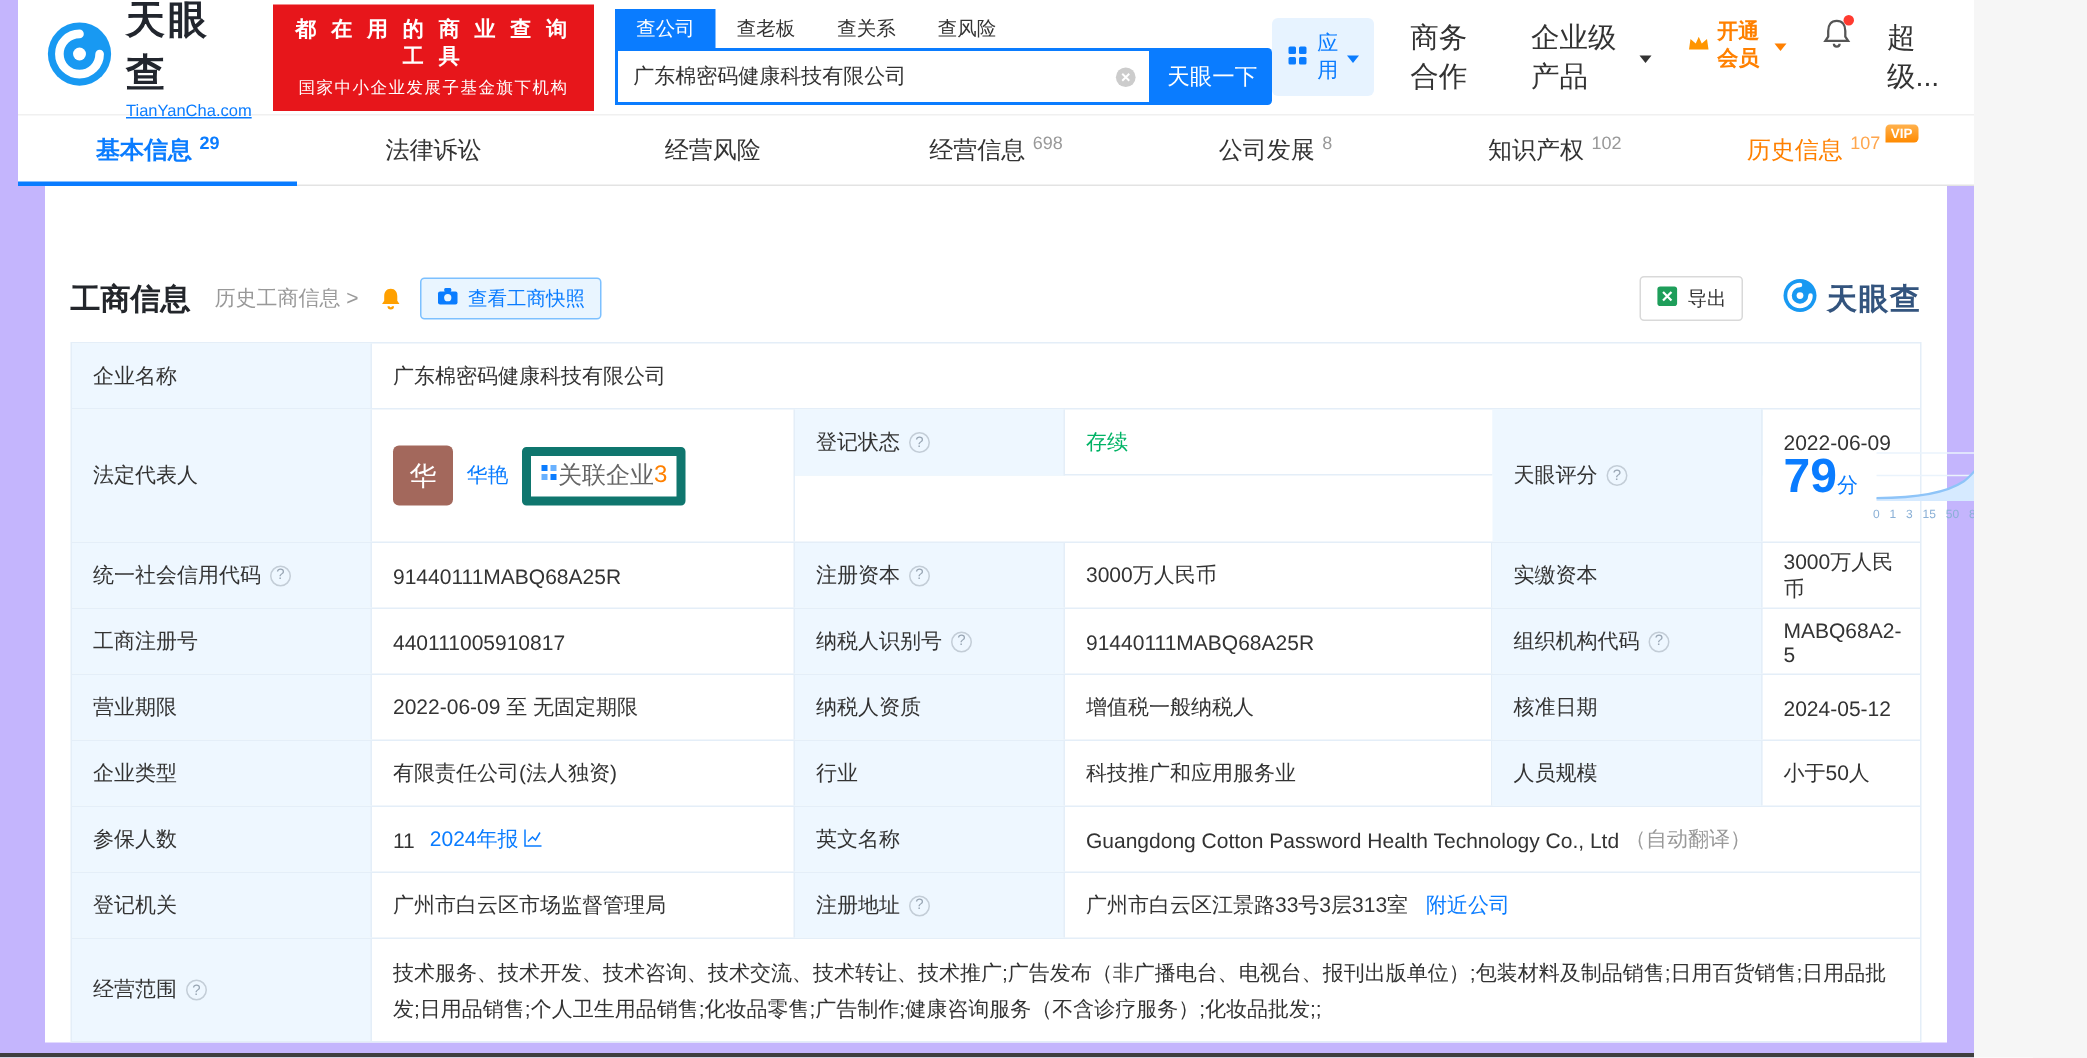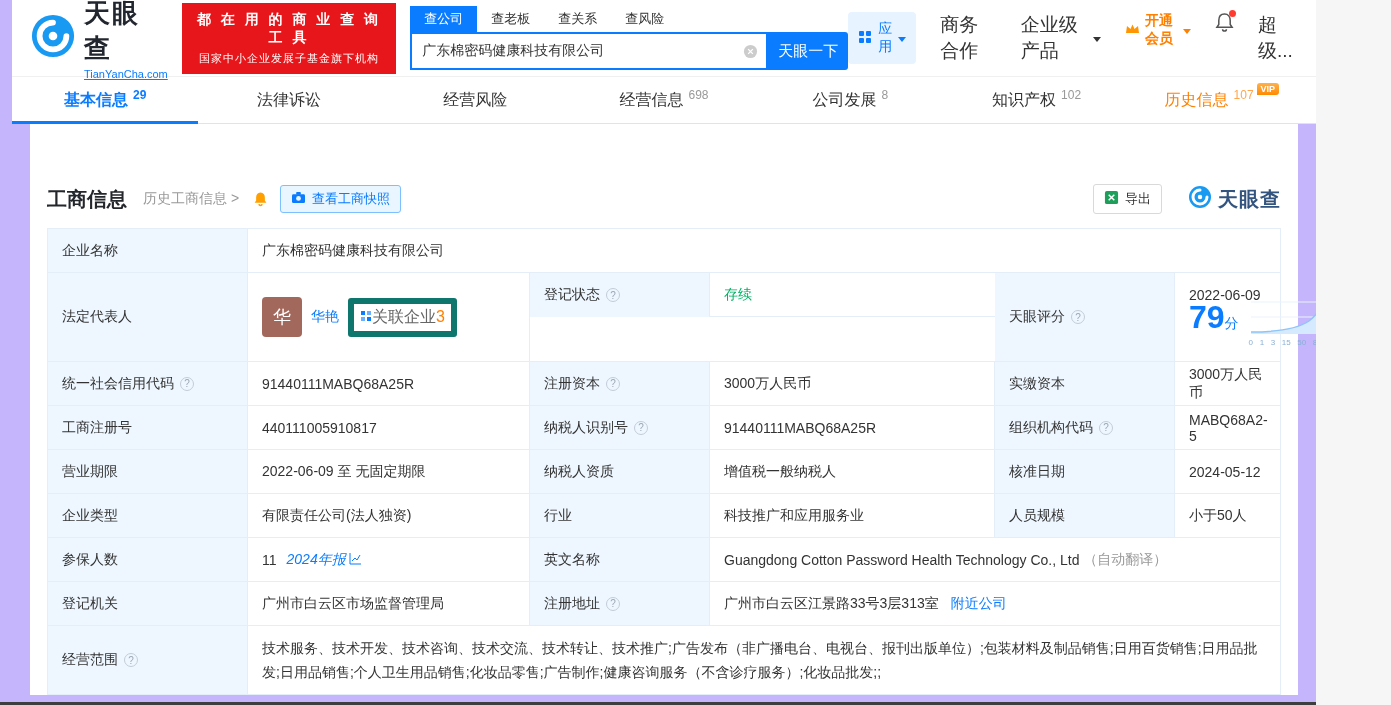--- a/index.html
+++ b/index.html
@@ -80,21 +80,21 @@
   .avatar { width:40px; height:40px; background:#a3685c; border-radius:4px; color:#fff; font-size:18px; display:flex; align-items:center; justify-content:center; cursor:pointer; flex-shrink:0; }
   .rep-name { margin:0 9px; }
   .rel-badge { display:inline-flex; align-items:center; gap:0; border:6px solid #0f766e; border-radius:3px; padding:3px 6px; font-size:16px; color:#666; cursor:pointer; background:#fff; }
   .rel-count { color:#ff8000; }
   .score-cell { gap:10px; }
   .score-num { color:#0a7cff; white-space:nowrap; }
   .score-val { font-size:32px; font-weight:bold; }
   .score-unit { font-size:14px; }
   .score-chart { display:flex; flex-direction:column; }
   .score-axis { display:flex; justify-content:space-between; width:124px; font-size:8px; color:#8ab0d6; margin-top:1px; }
-  .annual-link { margin-left:10px; display:inline-flex; align-items:center; gap:3px;font-style:italic; }
+  .annual-link { margin-left:10px; display:inline-flex; align-items:center; gap:3px; }
   .scope-val { line-height:24px; padding:10px 14px; display:block; }
   .addr-link { margin-left:12px; }
   .bottom-line { position:absolute; left:0; right:0; bottom:0; height:3px; background:#3e3e3e; }
 </style>
 </head>
 <body>
 
 <div class="page">
 
   <div class="header">

